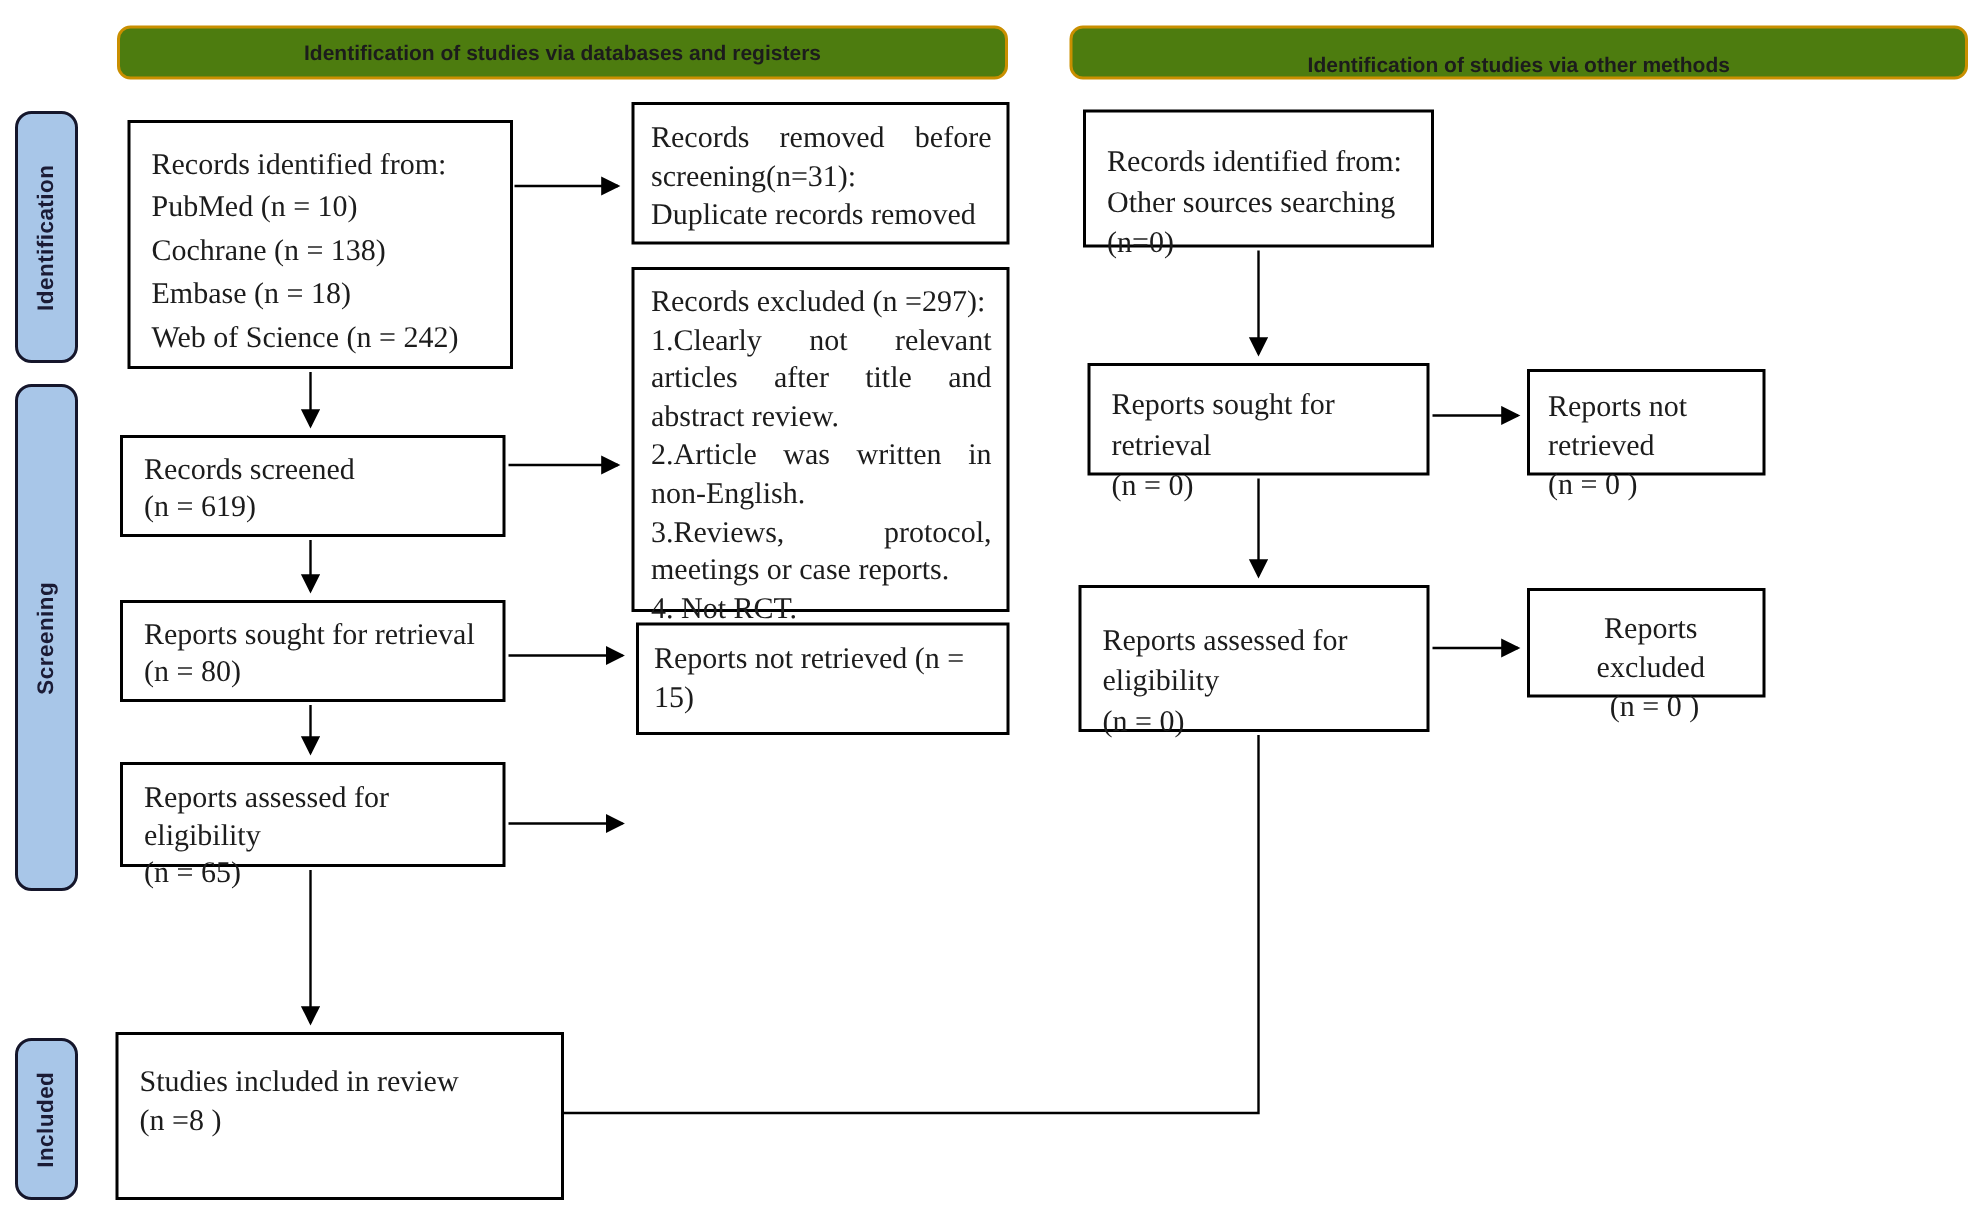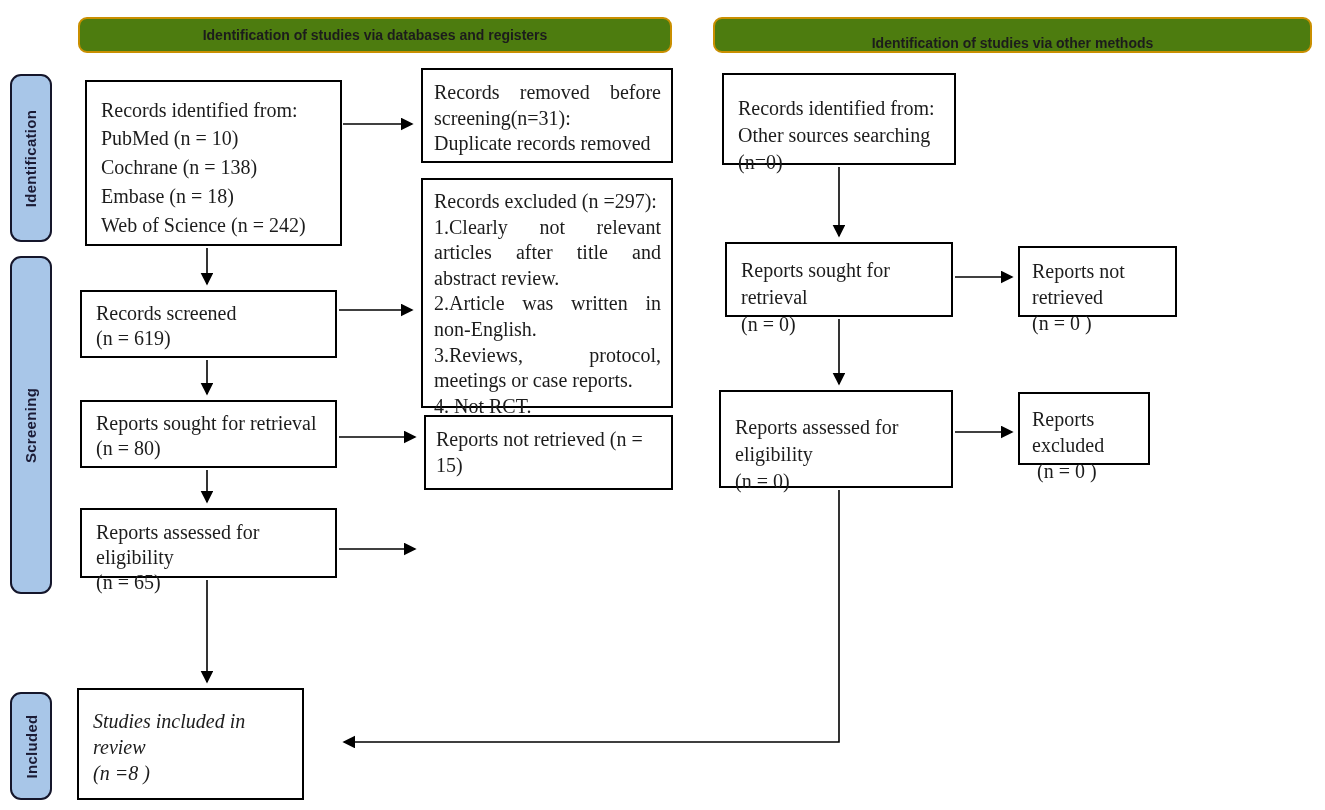--- a/index.html
+++ b/index.html
@@ -37,34 +37,34 @@
   }
   .box p{margin:0;}
   .gap{margin-bottom:9px;}
   .just{text-align:justify;}
   #box-l-identified{left:85px;top:80px;width:257px;height:166px;padding:16px 8px 0 14px;}
   #box-l-identified .src{line-height:29px;}
   #box-l-screened{left:80px;top:290px;width:257px;height:68px;padding:9px 8px 0 14px;}
   #box-l-screened p,#box-l-sought p,#box-l-assessed p{line-height:25px;}
   #box-l-sought{left:80px;top:400px;width:257px;height:68px;padding:9px 8px 0 14px;}
   #box-l-assessed{left:80px;top:508px;width:257px;height:70px;padding:10px 8px 0 14px;}
-  #box-l-included{left:77px;top:688px;width:227px;height:112px;padding:18px 8px 0 14px;font-style:italic;}
+  #box-l-included{left:77px;top:688px;width:299px;height:112px;padding:18px 8px 0 14px;}
   #box-l-included p{line-height:26px;}
   #box-m-removed{left:421px;top:68px;width:252px;height:95px;padding:10px 10px 0 11px;}
   #box-m-excluded1{left:421px;top:178px;width:252px;height:230px;padding:9px 10px 0 11px;}
   #box-m-notretrieved{left:424px;top:415px;width:249px;height:75px;padding:16px 10px;display:flex;align-items:center;}
   #box-m-excluded2{left:424px;top:508px;width:251px;height:174px;padding:9px 10px 0 11px;}
   #box-r-identified{left:722px;top:73px;width:234px;height:92px;padding:20px 8px 0 14px;}
   #box-r-identified p{line-height:27px;}
   #box-r-sought{left:725px;top:242px;width:228px;height:75px;padding:13px 8px 0 14px;}
   #box-r-sought p,#box-r-assessed p{line-height:27px;}
   #box-r-notretrieved{left:1018px;top:246px;width:159px;height:71px;padding:10px 6px 0 12px;}
   #box-r-notretrieved p,#box-r-excluded p{line-height:26px;}
   #box-r-assessed{left:719px;top:390px;width:234px;height:98px;padding:22px 8px 0 14px;}
-  #box-r-excluded{left:1018px;top:392px;width:132px;height:73px;padding:12px 6px 0 12px;}
+  #box-r-excluded{left:1018px;top:392px;width:159px;height:73px;padding:12px 6px 0 12px;text-align:center;}
   
   #arrows{position:absolute;left:0;top:0;pointer-events:none;}
 </style>
 </head>
 <body>
 
 <div id="stage">
 
   <svg id="arrows" width="1325" height="810" viewBox="0 0 1325 810">
     <defs>

